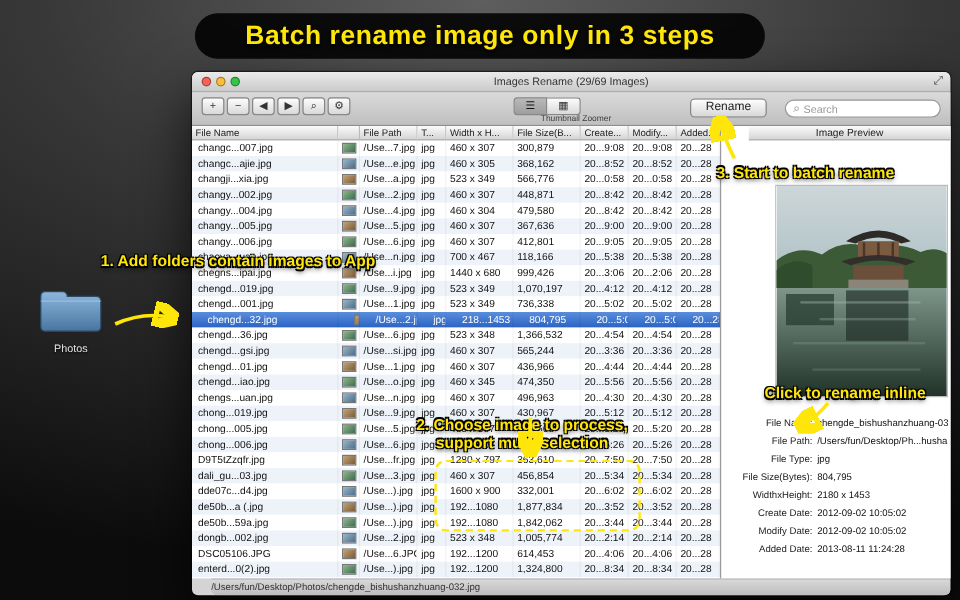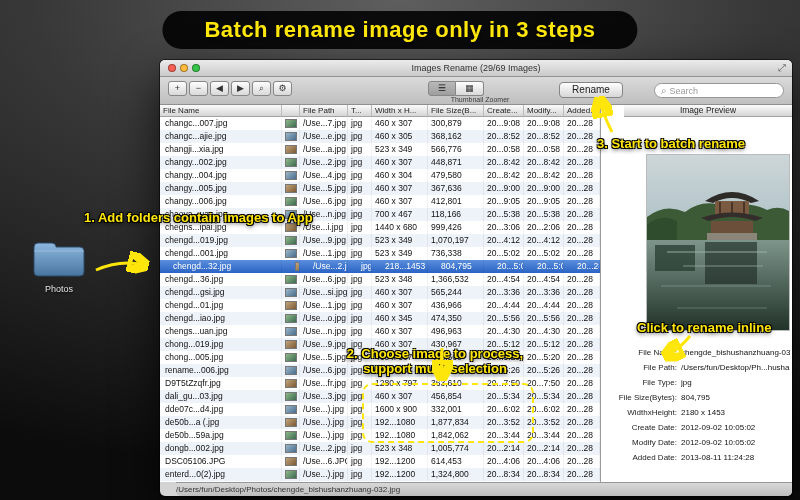--- a/index.html
+++ b/index.html
@@ -51,21 +51,21 @@
   .seg { position:absolute; left:268px; top:4px; display:flex; }
   .segbtn {
     width:28px; height:15px; border:1px solid #878787; font-size:9px; line-height:13px;
     text-align:center; color:#333; background:linear-gradient(#fdfdfd,#d9d9d9);
   }
   .segbtn:first-child { border-radius:3px 0 0 3px; }
   .segbtn:last-child { border-radius:0 3px 3px 0; border-left:none; }
   .segbtn.on { background:linear-gradient(#b9b9b9,#9e9e9e); color:#111; }
   .zoomer-label { position:absolute; left:260px; top:19px; width:120px; text-align:center; font-size:7px; color:#3c3c3c; }
   .rename-btn {
-    position:absolute; left:399px; top:5px; width:64px; height:16px;
+    position:absolute; left:415px; top:5px; width:64px; height:16px;
     border:1px solid #868686; border-radius:4px; background:linear-gradient(#fefefe,#d7d7d7);
     font-size:10px; line-height:14px; text-align:center; color:#222; cursor:default;
   }
   .search {
     position:absolute; left:494px; top:6px; width:130px; height:15px;
     background:#fff; border:1px solid #979797; border-radius:8px;
     display:flex; align-items:center; padding:0 6px; gap:3px;
   }
   .search .mag { font-size:10px; color:#8a8a8a; line-height:12px; }
   .search input {
@@ -438,21 +438,21 @@
               </div>
               <div class="tcell col2">/Use...5.jpg</div>
               <div class="tcell col3">jpg</div>
               <div class="tcell col4">460 x 307</div>
               <div class="tcell col5">438,560</div>
               <div class="tcell col6">20...5:20</div>
               <div class="tcell col7">20...5:20</div>
               <div class="tcell col8">20...28</div>
             </div>
             <div class="trow alt">
-              <div class="tcell col0">rename...006.jpg</div>
+              <div class="tcell col0">chong...006.jpg</div>
               <div class="tcell col1">
                 <div class="thumb p1"></div>
               </div>
               <div class="tcell col2">/Use...6.jpg</div>
               <div class="tcell col3">jpg</div>
               <div class="tcell col4">460 x 307</div>
               <div class="tcell col5">364,500</div>
               <div class="tcell col6">20...5:26</div>
               <div class="tcell col7">20...5:26</div>
               <div class="tcell col8">20...28</div>

